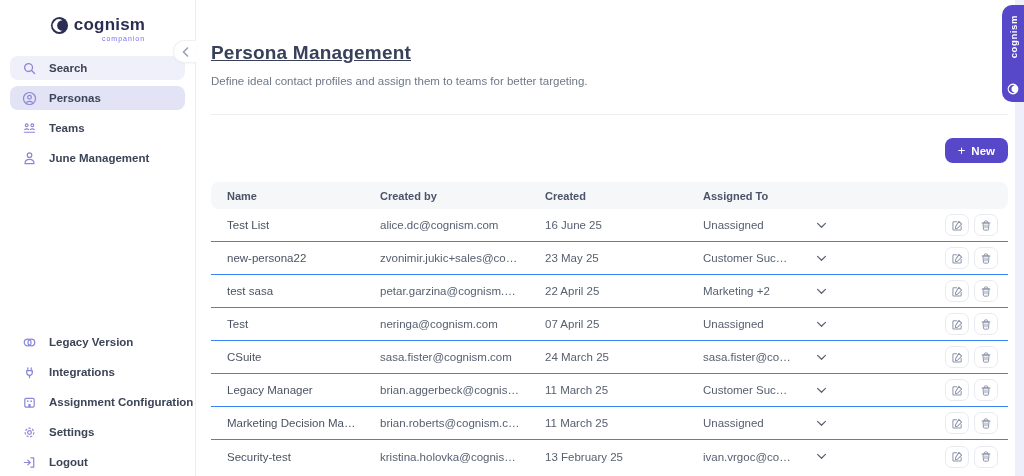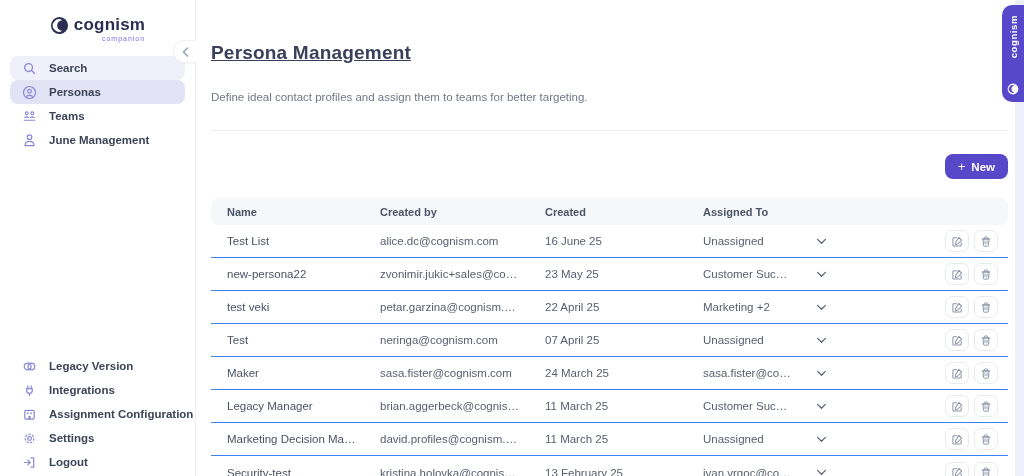--- a/index.html
+++ b/index.html
@@ -22,38 +22,38 @@
   .logo-lockup { display:flex; align-items:flex-start; gap:5px; }
   .logo-texts { display:flex; flex-direction:column; align-items:flex-end; }
   .logo-word { font-size:17px; font-weight:700; color:#2b2d52; letter-spacing:0.2px; line-height:1; }
   .logo-sub  { font-size:7px; color:#7a6ff0; letter-spacing:1px; margin-top:2px; }
   .collapse-tab {
     position:absolute; right:-1px; top:40px; width:23px; height:23px;
     background:#fff; border:1px solid #f0f0f5; border-right:none;
     border-radius:12px 0 0 12px; display:flex; align-items:center; justify-content:center;
     color:#9aa0b5; font-size:11px; cursor:pointer; box-shadow:0 1px 2px rgba(40,40,90,0.04);
   }
-  .nav { display:flex; flex-direction:column; gap:0; }
+  .nav { display:flex; flex-direction:column; gap:6px; }
   .nav-bottom { margin-top:auto; padding-bottom:2px; }
   .nav-item {
     display:flex; align-items:center; gap:12px; height:24px;
     padding:0 12px; border-radius:8px; cursor:pointer;
     font-size:11.5px; font-weight:600; color:#3c4458; white-space:nowrap;
   }
   .nav-item.pill   { background:#f0f0fa; }
   .nav-item.active { background:#e3e3f6; }
   .nav-item svg { flex:0 0 auto; }
 
   
   .main {
     position:absolute; left:196px; top:0; right:0; bottom:0;
     background:#ffffff; padding:42px 16px 0 15px;
   }
   .page-title { font-size:19px; font-weight:700; color:#39415a; letter-spacing:0.2px;text-decoration:underline; }
-  .page-subtitle { font-size:11.5px; color:#707887; margin-top:27px; }
+  .page-subtitle { font-size:11.5px; color:#707887; margin-top:11px; }
   .divider { height:1px; background:#ededf1; margin-top:27px; }
   .toolbar { display:flex; justify-content:flex-end; margin-top:23px; }
   .new-btn {
     background:#5747c9; color:#fff; border:none; border-radius:8px;
     font-family:inherit; font-size:11.5px; font-weight:700;
     padding:6px 13px; cursor:pointer; display:flex; align-items:center; gap:6px;
   }
   .new-btn .plus { font-weight:400; font-size:13px; line-height:1; }
 
   
@@ -270,21 +270,21 @@
           <line x1="1.2" y1="3.2" x2="9.8" y2="3.2" stroke="#8a93a8" stroke-width="1.1" stroke-linecap="round"></line>
           <path d="M3.8 3 V1.8 a0.8 0.8 0 0 1 0.8 -0.8 h1.8 a0.8 0.8 0 0 1 0.8 0.8 V3" fill="none" stroke="#8a93a8" stroke-width="1.1"></path>
           <line x1="4.4" y1="5" x2="4.4" y2="9" stroke="#8a93a8" stroke-width="1"></line>
           <line x1="6.6" y1="5" x2="6.6" y2="9" stroke="#8a93a8" stroke-width="1"></line>
         </svg>
       </button>
     </div>
   </div>
 
   <div class="trow">
-    <div class="td name">test veki</div>
+    <div class="td name">test sasa</div>
     <div class="td creator">petar.garzina@cognism.com</div>
     <div class="td created">22 April 25</div>
     <div class="td assigned">Marketing +2</div>
     <div class="td chev">
       <svg width="11" height="7" viewBox="0 0 12 8">
         <polyline points="1.5,1.5 6,6 10.5,1.5" fill="none" stroke="#5a6372" stroke-width="1.4" stroke-linecap="round" stroke-linejoin="round"></polyline>
       </svg>
     </div>
     <div></div>
     <div class="td actions">
@@ -330,21 +330,21 @@
           <line x1="1.2" y1="3.2" x2="9.8" y2="3.2" stroke="#8a93a8" stroke-width="1.1" stroke-linecap="round"></line>
           <path d="M3.8 3 V1.8 a0.8 0.8 0 0 1 0.8 -0.8 h1.8 a0.8 0.8 0 0 1 0.8 0.8 V3" fill="none" stroke="#8a93a8" stroke-width="1.1"></path>
           <line x1="4.4" y1="5" x2="4.4" y2="9" stroke="#8a93a8" stroke-width="1"></line>
           <line x1="6.6" y1="5" x2="6.6" y2="9" stroke="#8a93a8" stroke-width="1"></line>
         </svg>
       </button>
     </div>
   </div>
 
   <div class="trow">
-    <div class="td name">Maker</div>
+    <div class="td name">CSuite</div>
     <div class="td creator">sasa.fister@cognism.com</div>
     <div class="td created">24 March 25</div>
     <div class="td assigned">sasa.fister@cognism....</div>
     <div class="td chev">
       <svg width="11" height="7" viewBox="0 0 12 8">
         <polyline points="1.5,1.5 6,6 10.5,1.5" fill="none" stroke="#5a6372" stroke-width="1.4" stroke-linecap="round" stroke-linejoin="round"></polyline>
       </svg>
     </div>
     <div></div>
     <div class="td actions">
@@ -391,21 +391,21 @@
           <path d="M3.8 3 V1.8 a0.8 0.8 0 0 1 0.8 -0.8 h1.8 a0.8 0.8 0 0 1 0.8 0.8 V3" fill="none" stroke="#8a93a8" stroke-width="1.1"></path>
           <line x1="4.4" y1="5" x2="4.4" y2="9" stroke="#8a93a8" stroke-width="1"></line>
           <line x1="6.6" y1="5" x2="6.6" y2="9" stroke="#8a93a8" stroke-width="1"></line>
         </svg>
       </button>
     </div>
   </div>
 
   <div class="trow">
     <div class="td name">Marketing Decision Maker</div>
-    <div class="td creator">david.profiles@cognism.com</div>
+    <div class="td creator">brian.roberts@cognism.com</div>
     <div class="td created">11 March 25</div>
     <div class="td assigned">Unassigned</div>
     <div class="td chev">
       <svg width="11" height="7" viewBox="0 0 12 8">
         <polyline points="1.5,1.5 6,6 10.5,1.5" fill="none" stroke="#5a6372" stroke-width="1.4" stroke-linecap="round" stroke-linejoin="round"></polyline>
       </svg>
     </div>
     <div></div>
     <div class="td actions">
       <button class="icon-btn">

